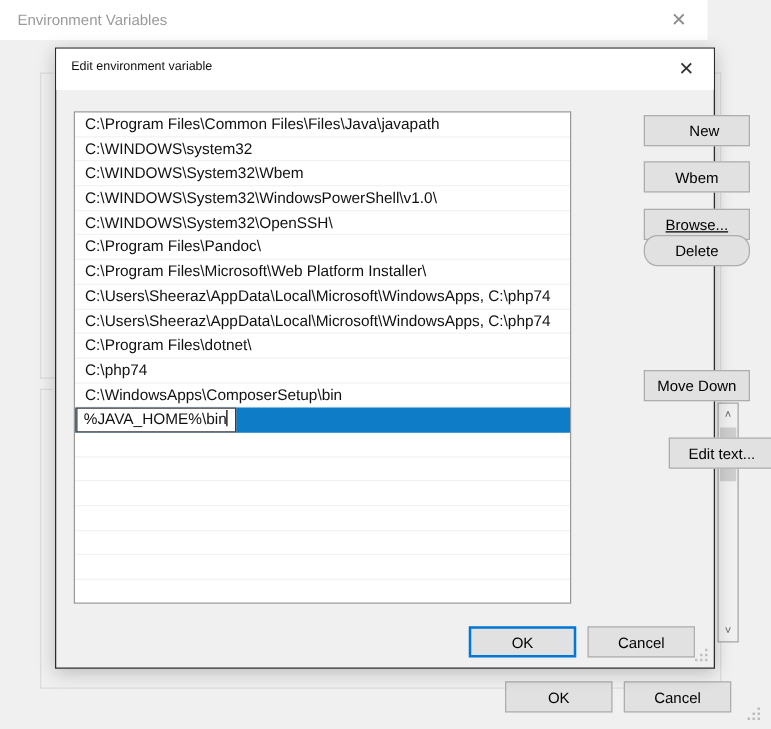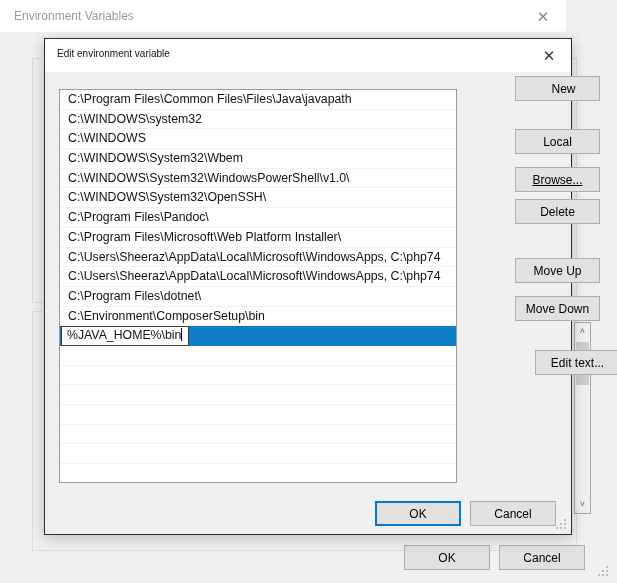--- a/index.html
+++ b/index.html
@@ -344,49 +344,48 @@
 <div class="dialog">
 
   <div class="dlg-titlebar">
     <div class="dlg-title-text">Edit environment variable</div>
     <div class="dlg-close">✕</div>
   </div>
 
   <div class="pathlist">
     <div class="path-row">C:\Program Files\Common Files\Files\Java\javapath</div>
     <div class="path-row">C:\WINDOWS\system32</div>
-    <div class="path-row">C:\WINDOWS</div>
     <div class="path-row">C:\WINDOWS\System32\Wbem</div>
     <div class="path-row">C:\WINDOWS\System32\WindowsPowerShell\v1.0\</div>
     <div class="path-row">C:\WINDOWS\System32\OpenSSH\</div>
     <div class="path-row">C:\Program Files\Pandoc\</div>
     <div class="path-row">C:\Program Files\Microsoft\Web Platform Installer\</div>
     <div class="path-row">C:\Users\Sheeraz\AppData\Local\Microsoft\WindowsApps, C:\php74</div>
     <div class="path-row">C:\Users\Sheeraz\AppData\Local\Microsoft\WindowsApps, C:\php74</div>
     <div class="path-row">C:\Program Files\dotnet\</div>
-    <div class="path-row">C:\Environment\ComposerSetup\bin</div>
+    <div class="path-row">C:\php74</div>
+    <div class="path-row">C:\WindowsApps\ComposerSetup\bin</div>
 
     <div class="path-row editing">
       <div class="edit-inline"><span>%JAVA_HOME%\bin</span><span class="caret"></span></div>
     </div>
 
     <div class="path-row"></div>
     <div class="path-row"></div>
     <div class="path-row"></div>
     <div class="path-row"></div>
     <div class="path-row"></div>
     <div class="path-row"></div>
 
   </div>
 
-  <div class="dlg-button" style="top:37px;padding-left:12px;">New</div>
-  <div class="dlg-button" style="top:90px;">Local</div>
+  <div class="dlg-button" style="top:53px;padding-left:12px;">New</div>
+  <div class="dlg-button" style="top:90px;">Wbem</div>
   <div class="dlg-button" style="top:128px;text-decoration:underline;">Browse...</div>
-  <div class="dlg-button" style="top:160px;">Delete</div>
-  <div class="dlg-button" style="top:219px;">Move Up</div>
+  <div class="dlg-button" style="top:149px;border-radius:11px;">Delete</div>
   <div class="dlg-button" style="top:257px;">Move Down</div>
   <div class="dlg-button" style="top:311px;margin-left:20px;">Edit text...</div>
 
   <div class="dlg-footer-btn default" style="left:330px;">OK</div>
   <div class="dlg-footer-btn" style="left:425px;">Cancel</div>
 
   <div class="dlg-grip">
     <i style="left:8px; top:0;"></i>
     <i style="left:4px; top:4px;"></i>
       <i style="left:8px; top:4px;"></i>

